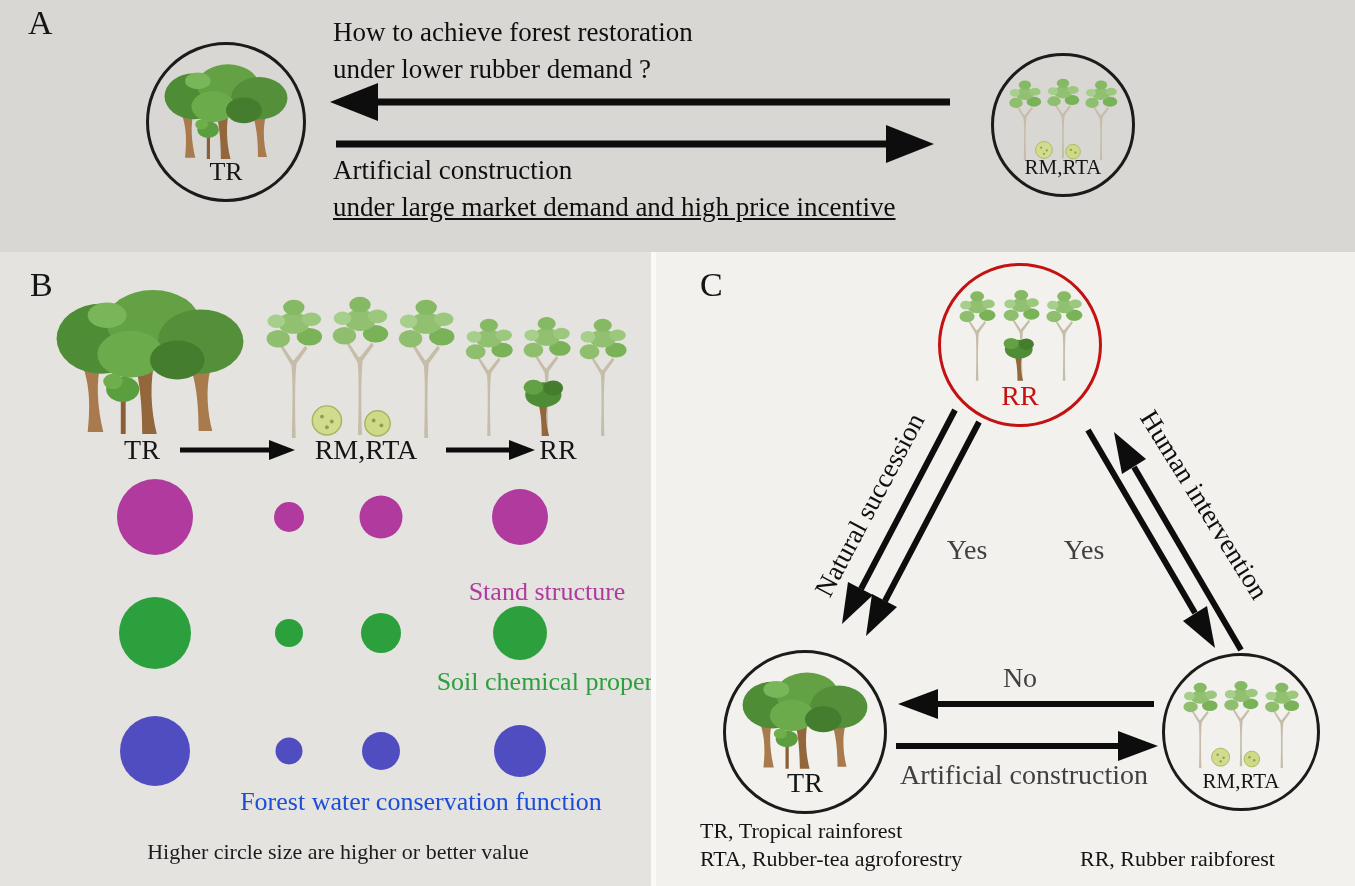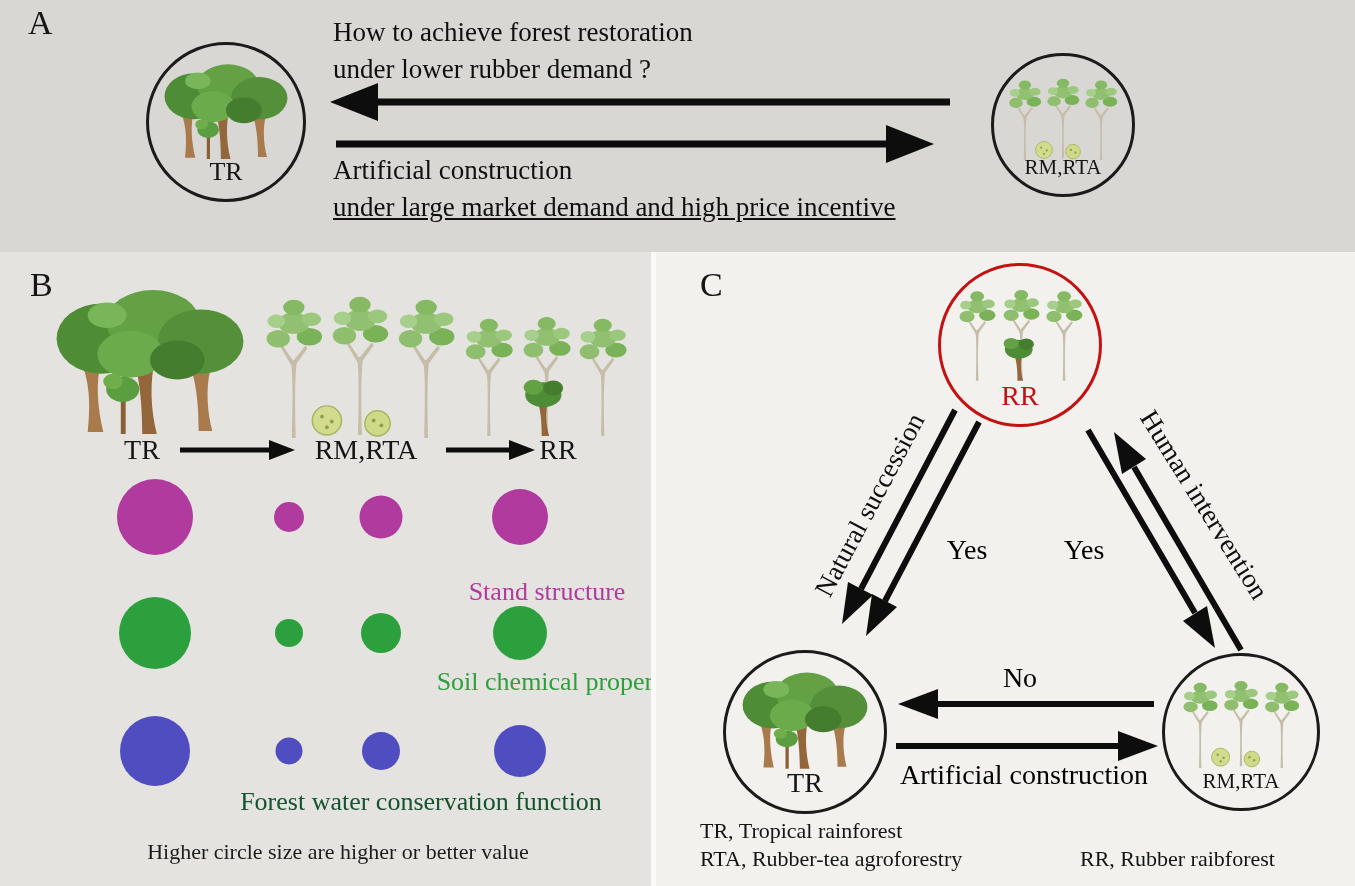--- a/index.html
+++ b/index.html
@@ -27,25 +27,25 @@
   .seq-label { position:absolute; transform:translateX(-50%); font-size:28px; color:#151515; white-space:nowrap; }
 
   .dot { position:absolute; border-radius:50%; transform:translate(-50%,-50%); }
   .dot.m { background:#b13a9e; }
   .dot.g { background:#2ca03c; }
   .dot.b { background:#4f4dbf; }
 
   .row-label { position:absolute; font-size:26px; white-space:nowrap; transform:translate(-50%,-50%); }
   .row-label.m { color:#b13a9e;margin-top:26px; }
   .row-label.g { color:#2ca03c; }
-  .row-label.b { color:#14532d; }
+  .row-label.b { color:#1d4ed8; }
   .caption { position:absolute; font-size:22px; color:#1c1c1c; white-space:nowrap; transform:translate(-50%,-50%);margin-left:8px; }
 
   .rot { position:absolute; white-space:nowrap; font-size:27px; color:#0f0f0f; }
-  .word { position:absolute; font-size:28px; color:#000000; white-space:nowrap; transform:translate(-50%,-50%); }
+  .word { position:absolute; font-size:28px; color:#404040; white-space:nowrap; transform:translate(-50%,-50%); }
   .legend-line { position:absolute; font-size:22px; color:#141414; white-space:nowrap; }
 
   svg.overlay { position:absolute; left:0; top:0; pointer-events:none; }
   .arrow-line { stroke:#0d0d0d; fill:none; }
   .arrow-head { fill:#0d0d0d; stroke:none; }
 </style>
 </head>
 <body>
 
 <svg width="0" height="0" style="position:absolute" aria-hidden="true">

